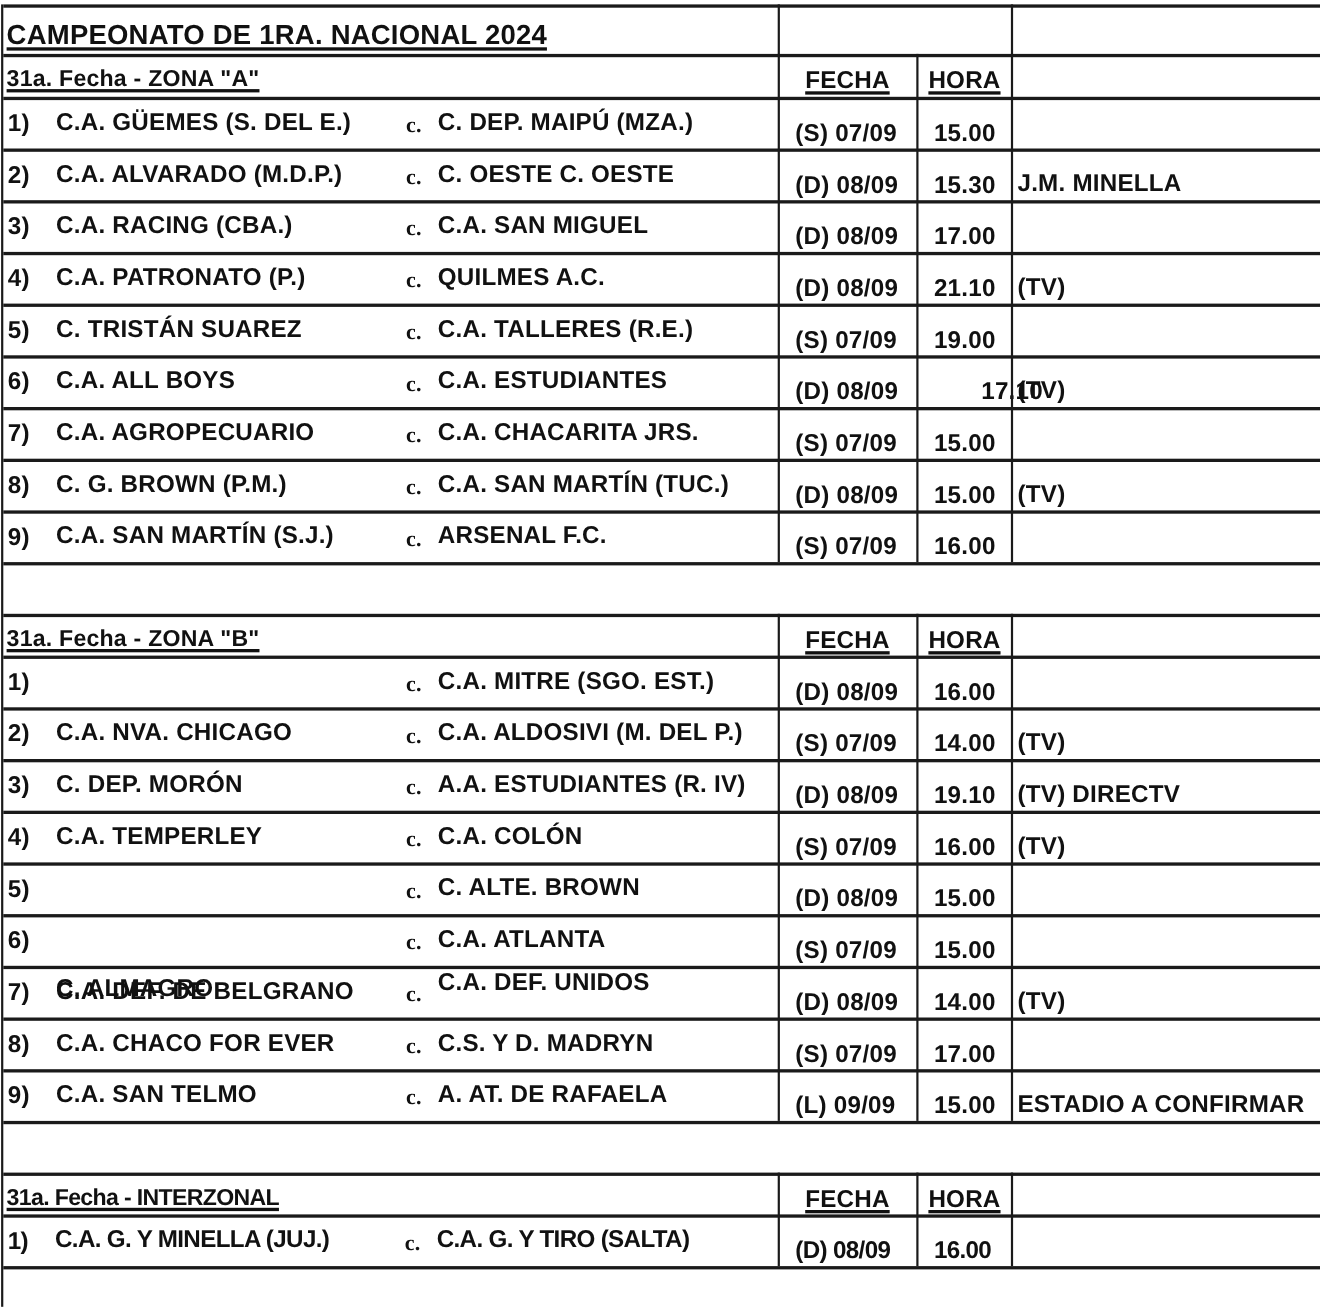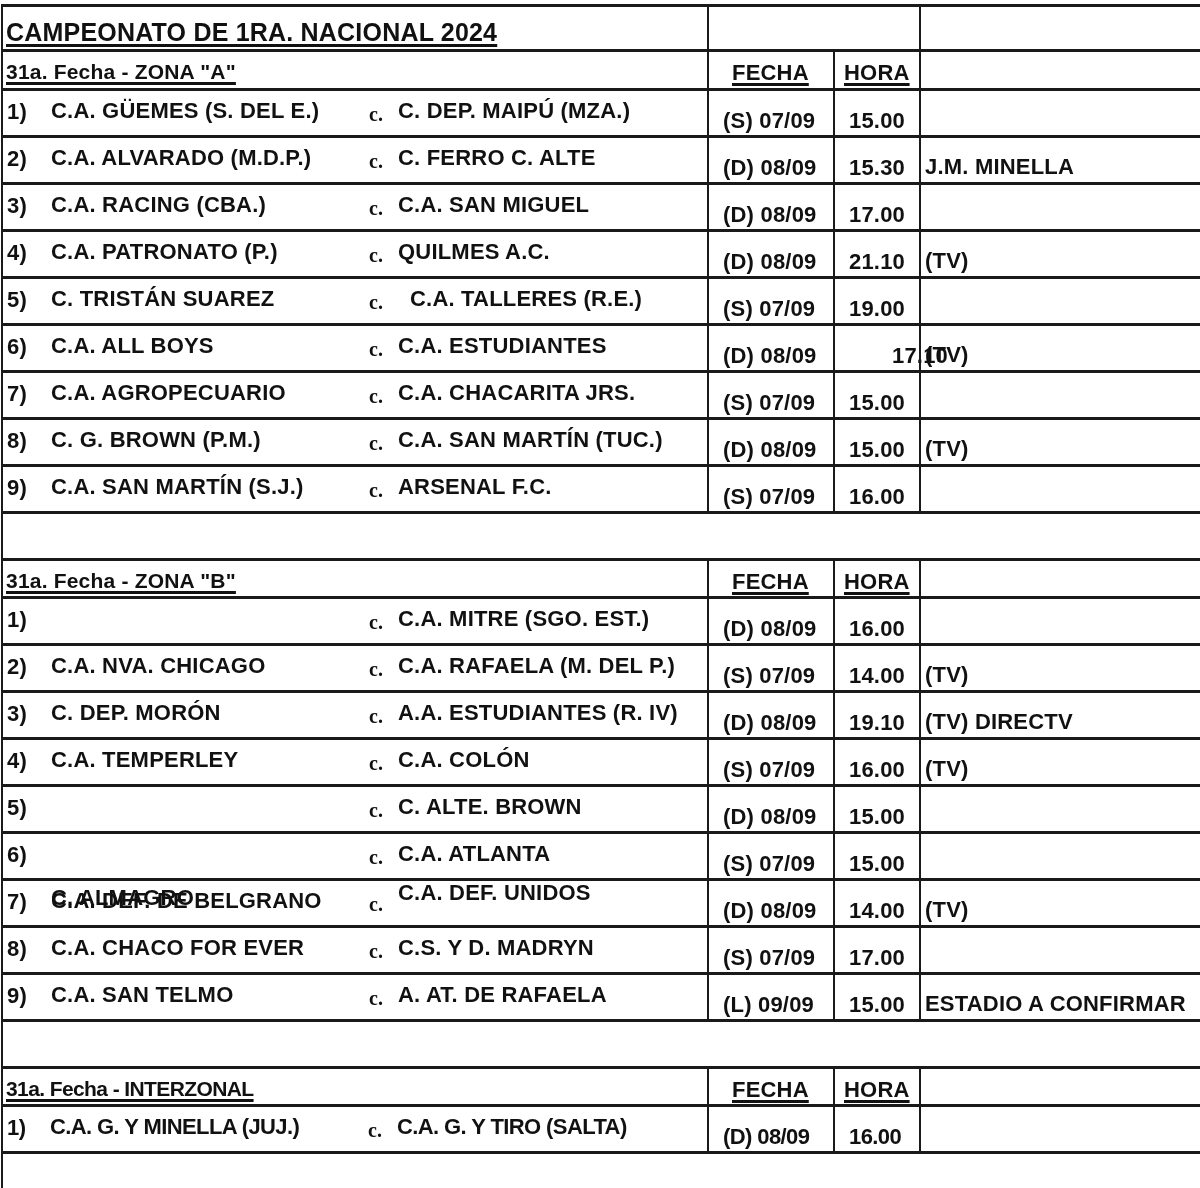--- a/index.html
+++ b/index.html
@@ -36,21 +36,21 @@
     <div class="txt " style="left:51px; top:100px;">C.A. GÜEMES (S. DEL E.)</div>
     <div class="txt vs" style="left:369px; top:104px;">c.</div>
     <div class="txt " style="left:398px; top:100px;">C. DEP. MAIPÚ (MZA.)</div>
     <div class="txt " style="left:723px; top:110px;">(S) 07/09</div>
     <div class="txt " style="left:849px; top:110px;">15.00</div>
     <div class="hline" style="top:135px;"></div>
     <div class="" style="position:absolute; left:3px; top:135px; width:1197px; height:47px;"></div>
     <div class="txt num" style="left:7px; top:148px;">2)</div>
     <div class="txt " style="left:51px; top:147px;">C.A. ALVARADO (M.D.P.)</div>
     <div class="txt vs" style="left:369px; top:151px;">c.</div>
-    <div class="txt " style="left:398px; top:147px;">C. FERRO C. ALTE</div>
+    <div class="txt " style="left:398px; top:147px;">C. OESTE C. OESTE</div>
     <div class="txt " style="left:723px; top:157px;">(D) 08/09</div>
     <div class="txt " style="left:849px; top:157px;">15.30</div>
     <div class="txt " style="left:925px; top:156px;">J.M. MINELLA</div>
     <div class="hline" style="top:182px;"></div>
     <div class="" style="position:absolute; left:3px; top:182px; width:1197px; height:47px;"></div>
     <div class="txt num" style="left:7px; top:195px;">3)</div>
     <div class="txt " style="left:51px; top:194px;">C.A. RACING (CBA.)</div>
     <div class="txt vs" style="left:369px; top:198px;">c.</div>
     <div class="txt " style="left:398px; top:194px;">C.A. SAN MIGUEL</div>
     <div class="txt " style="left:723px; top:204px;">(D) 08/09</div>
@@ -62,21 +62,21 @@
     <div class="txt vs" style="left:369px; top:245px;">c.</div>
     <div class="txt " style="left:398px; top:241px;">QUILMES A.C.</div>
     <div class="txt " style="left:723px; top:251px;">(D) 08/09</div>
     <div class="txt " style="left:849px; top:251px;">21.10</div>
     <div class="txt " style="left:925px; top:250px;">(TV)</div>
     <div class="hline" style="top:276px;"></div>
     <div class="" style="position:absolute; left:3px; top:276px; width:1197px; height:47px;"></div>
     <div class="txt num" style="left:7px; top:289px;">5)</div>
     <div class="txt " style="left:51px; top:288px;">C. TRISTÁN SUAREZ</div>
     <div class="txt vs" style="left:369px; top:292px;">c.</div>
-    <div class="txt " style="left:398px; top:288px;margin-left:12px;">C.A. TALLERES (R.E.)</div>
+    <div class="txt " style="left:398px; top:288px;">C.A. TALLERES (R.E.)</div>
     <div class="txt " style="left:723px; top:298px;">(S) 07/09</div>
     <div class="txt " style="left:849px; top:298px;">19.00</div>
     <div class="hline" style="top:323px;"></div>
     <div class="" style="position:absolute; left:3px; top:323px; width:1197px; height:47px;"></div>
     <div class="txt num" style="left:7px; top:336px;">6)</div>
     <div class="txt " style="left:51px; top:335px;">C.A. ALL BOYS</div>
     <div class="txt vs" style="left:369px; top:339px;">c.</div>
     <div class="txt " style="left:398px; top:335px;">C.A. ESTUDIANTES</div>
     <div class="txt " style="left:723px; top:345px;">(D) 08/09</div>
     <div class="txt " style="left:892px; top:345px;">17.10</div>
@@ -119,21 +119,21 @@
     <div class="txt num" style="left:7px; top:609px;">1)</div>
     <div class="txt vs" style="left:369px; top:612px;">c.</div>
     <div class="txt " style="left:398px; top:608px;">C.A. MITRE (SGO. EST.)</div>
     <div class="txt " style="left:723px; top:618px;">(D) 08/09</div>
     <div class="txt " style="left:849px; top:618px;">16.00</div>
     <div class="hline" style="top:643px;"></div>
     <div class="" style="position:absolute; left:3px; top:643px; width:1197px; height:47px;"></div>
     <div class="txt num" style="left:7px; top:656px;">2)</div>
     <div class="txt " style="left:51px; top:655px;">C.A. NVA. CHICAGO</div>
     <div class="txt vs" style="left:369px; top:659px;">c.</div>
-    <div class="txt " style="left:398px; top:655px;">C.A. RAFAELA (M. DEL P.)</div>
+    <div class="txt " style="left:398px; top:655px;">C.A. ALDOSIVI (M. DEL P.)</div>
     <div class="txt " style="left:723px; top:665px;">(S) 07/09</div>
     <div class="txt " style="left:849px; top:665px;">14.00</div>
     <div class="txt " style="left:925px; top:664px;">(TV)</div>
     <div class="hline" style="top:690px;"></div>
     <div class="" style="position:absolute; left:3px; top:690px; width:1197px; height:47px;"></div>
     <div class="txt num" style="left:7px; top:703px;">3)</div>
     <div class="txt " style="left:51px; top:702px;">C. DEP. MORÓN</div>
     <div class="txt vs" style="left:369px; top:706px;">c.</div>
     <div class="txt " style="left:398px; top:702px;">A.A. ESTUDIANTES (R. IV)</div>
     <div class="txt " style="left:723px; top:712px;">(D) 08/09</div>

